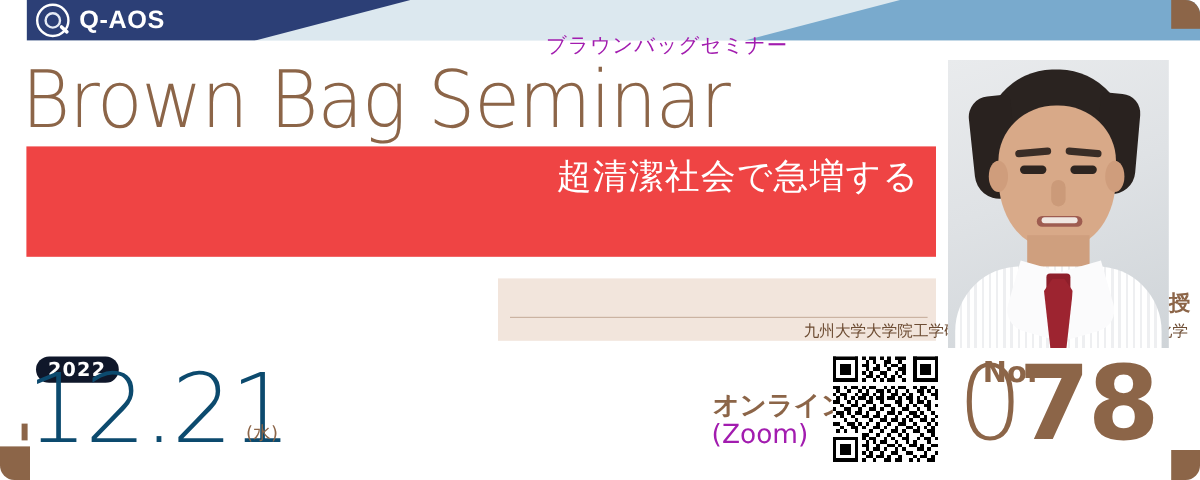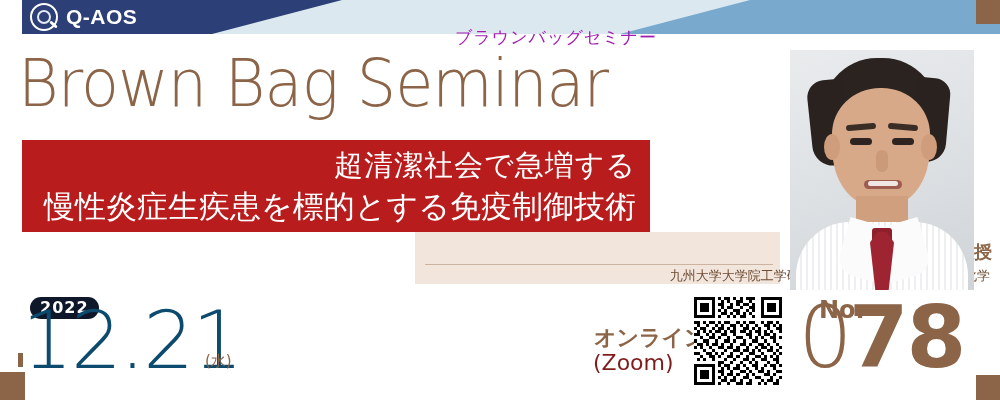--- a/index.html
+++ b/index.html
@@ -1,17 +1,17 @@
 <!DOCTYPE html>
 <html><head>
 <meta charset="utf-8">
 <style>
   html,body{margin:0;padding:0;background:#fff;}
   body{width:1000px;height:400px;overflow:hidden;font-family:"Liberation Sans","DejaVu Sans",sans-serif;}
-  #poster{position:relative;width:1000px;height:400px;background:#ffffff;overflow:hidden;}
+  #poster{position:relative;width:1000px;height:400px;background:#ffffff;overflow:hidden;border-radius:12px;}
 
   
   .banner{position:absolute;left:22px;top:0;width:978px;height:34px;overflow:hidden;}
   .band-lightblue{position:absolute;left:0;top:0;width:100%;height:34px;background:#dce8ef;}
   .band-midblue{position:absolute;right:0;top:0;width:380px;height:34px;background:#79aacd;
     clip-path:polygon(130px 0,380px 0,380px 34px,0px 34px);}
   .band-navy{position:absolute;left:0;top:0;width:320px;height:34px;background:#2c3f76;
     clip-path:polygon(0 0,320px 0,190px 34px,0 34px);}
   .logo-mark{position:absolute;left:8px;top:3px;width:28px;height:28px;border-radius:50%;
     border:2px solid #ffffff;background:#2c3f76;box-sizing:border-box;}
@@ -30,21 +30,21 @@
   .tick-bottom{position:absolute;left:18px;bottom:33px;width:5px;height:14px;background:#8c6548;}
 
   
   .jp-sub{position:absolute;left:455px;top:26px;font-size:17px;color:#a21caf;
     font-family:"DejaVu Sans",sans-serif;letter-spacing:1px;white-space:nowrap;}
   .main-title{position:absolute;left:18px;top:48px;width:770px;font-size:66px;color:#8c6548;
     font-family:"DejaVu Sans",sans-serif;font-weight:300;letter-spacing:-1px;line-height:72px;
     white-space:nowrap;transform:scaleX(.94);transform-origin:left top;}
 
   
-  .topic-box{position:absolute;left:22px;top:140px;width:628px;height:92px;background:#b91c1c;
+  .topic-box{position:absolute;left:22px;top:122px;width:758px;height:92px;background:#ef4444;
     box-sizing:border-box;}
   .topic-l1,.topic-l2{position:absolute;right:14px;color:#ffffff;
     font-family:"DejaVu Sans",sans-serif;white-space:nowrap;}
   .topic-l1{top:6px;font-size:29px;letter-spacing:1px;}
   .topic-l2{top:46px;font-size:31px;letter-spacing:0px;}
 
   
   .speaker-band{position:absolute;left:415px;top:232px;width:365px;height:52px;background:#f2e5dc;}
   .speaker-name{position:absolute;right:50px;top:233px;font-size:27px;color:#8c6548;
     font-family:"DejaVu Sans",sans-serif;font-weight:bold;white-space:nowrap;letter-spacing:2px;}
@@ -63,21 +63,21 @@
     white-space:nowrap;}
   .date-dow{position:absolute;left:205px;top:352px;font-size:15px;color:#8c6548;
     font-family:"DejaVu Sans",sans-serif;white-space:nowrap;}
 
   
   .time-main{position:absolute;left:281px;top:322px;font-size:44px;color:#8c6548;
     font-family:"DejaVu Sans",sans-serif;font-weight:bold;letter-spacing:-1px;white-space:nowrap;
     line-height:48px;}
   .online-1{position:absolute;left:594px;top:323px;font-size:22px;color:#8c6548;
     font-family:"DejaVu Sans",sans-serif;font-weight:bold;white-space:nowrap;}
-  .online-2{position:absolute;left:593px;top:350px;font-size:22px;color:#7f1d1d;
+  .online-2{position:absolute;left:593px;top:350px;font-size:22px;color:#a21caf;
     font-family:"DejaVu Sans",sans-serif;white-space:nowrap;}
 
   
   .no-label{position:absolute;left:807px;top:296px;font-size:24px;color:#8c6548;
     font-family:"DejaVu Sans",sans-serif;font-weight:bold;white-space:nowrap;margin-left:12px;}
   .no-value{position:absolute;left:798px;top:292px;font-size:86px;color:#8c6548;
     font-family:"DejaVu Sans",sans-serif;line-height:90px;white-space:nowrap;}
   .no-zero{font-weight:300;letter-spacing:-4px;}
   .no-digits{font-weight:bold;letter-spacing:-2px;}
 
@@ -137,21 +137,20 @@
   <div class="corner corner-tr"></div>
   <div class="corner corner-br"></div>
   <div class="corner corner-bl"></div>
   <div class="tick-bottom"></div>
 
   <div class="jp-sub">ブラウンバッグセミナー</div>
   <div class="main-title">Brown Bag Seminar</div>
 
   <div class="topic-box">
     <div class="topic-l1">超清潔社会で急増する</div>
-    <div class="topic-l2">慢性炎症生疾患を標的とする免疫制御技術</div>
   </div>
 
   <div class="speaker-band"></div>
   <div class="speaker-name">片山 佳樹</div>
   <div class="speaker-rank">教授</div>
   <div class="speaker-rule"></div>
   <div class="speaker-affil">九州大学大学院工学研究院 応用化学部門 機能組織化学</div>
 
   <div class="date-year">2022</div>
   <div class="date-main">12.21</div>

